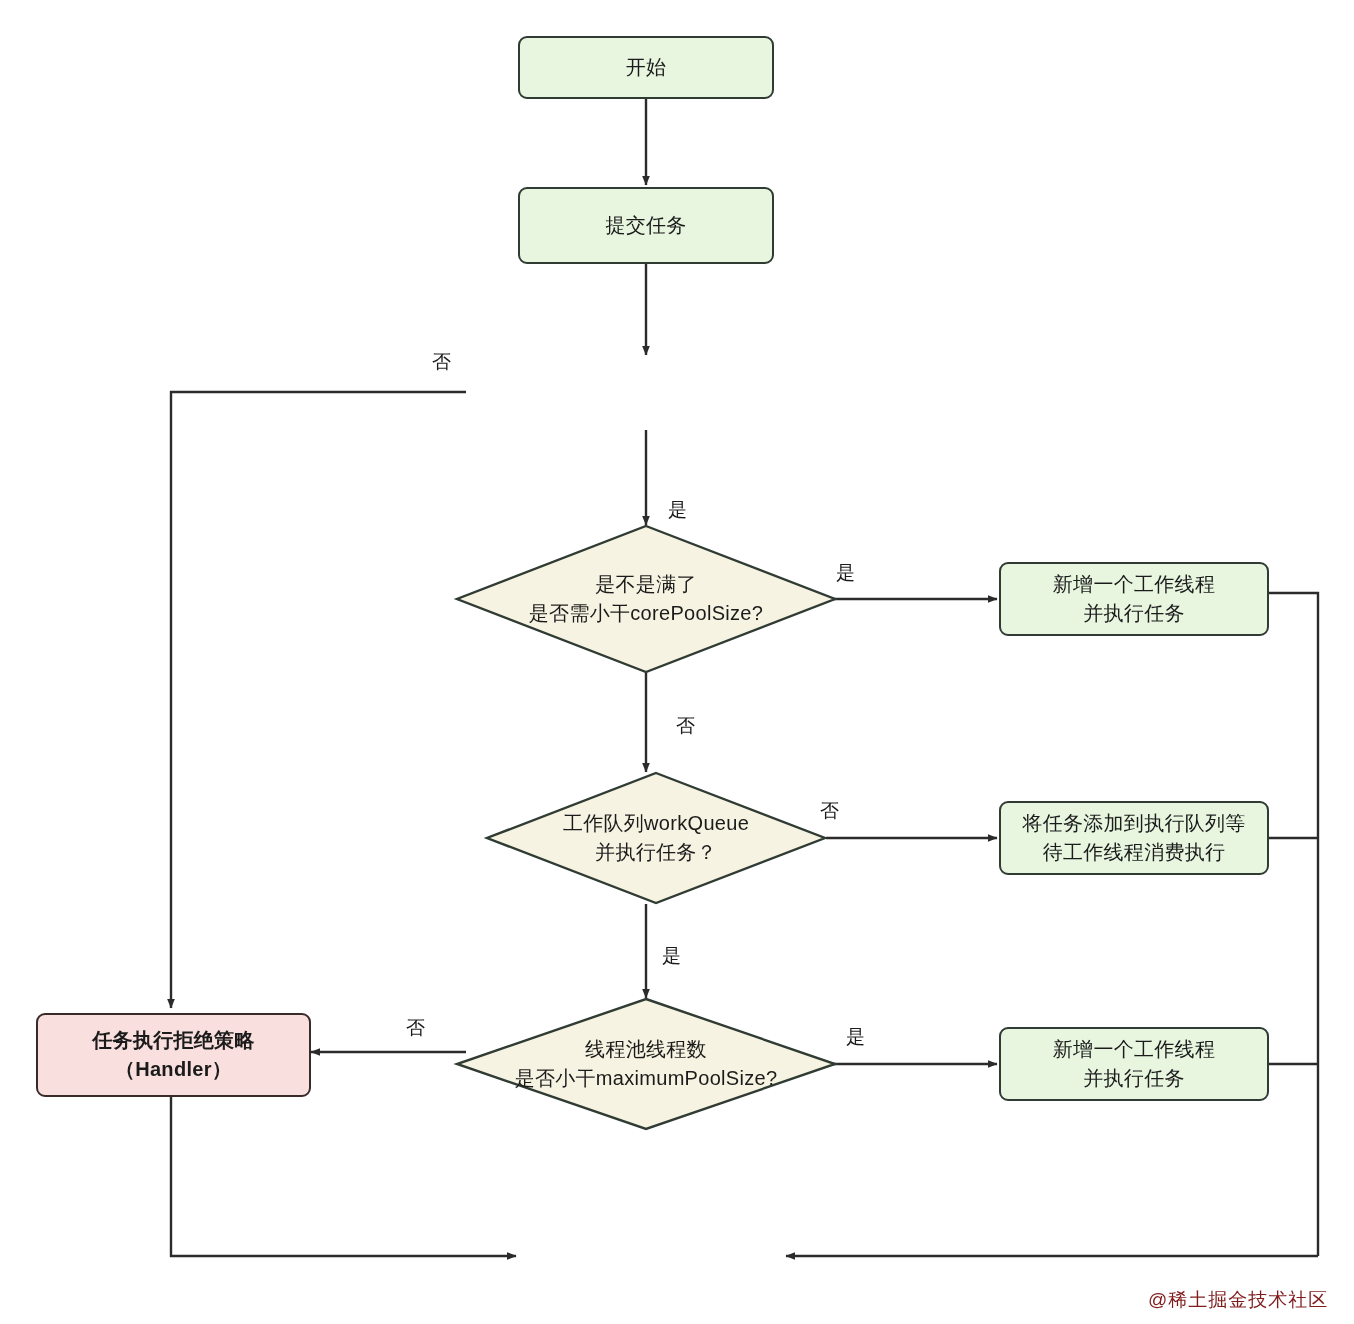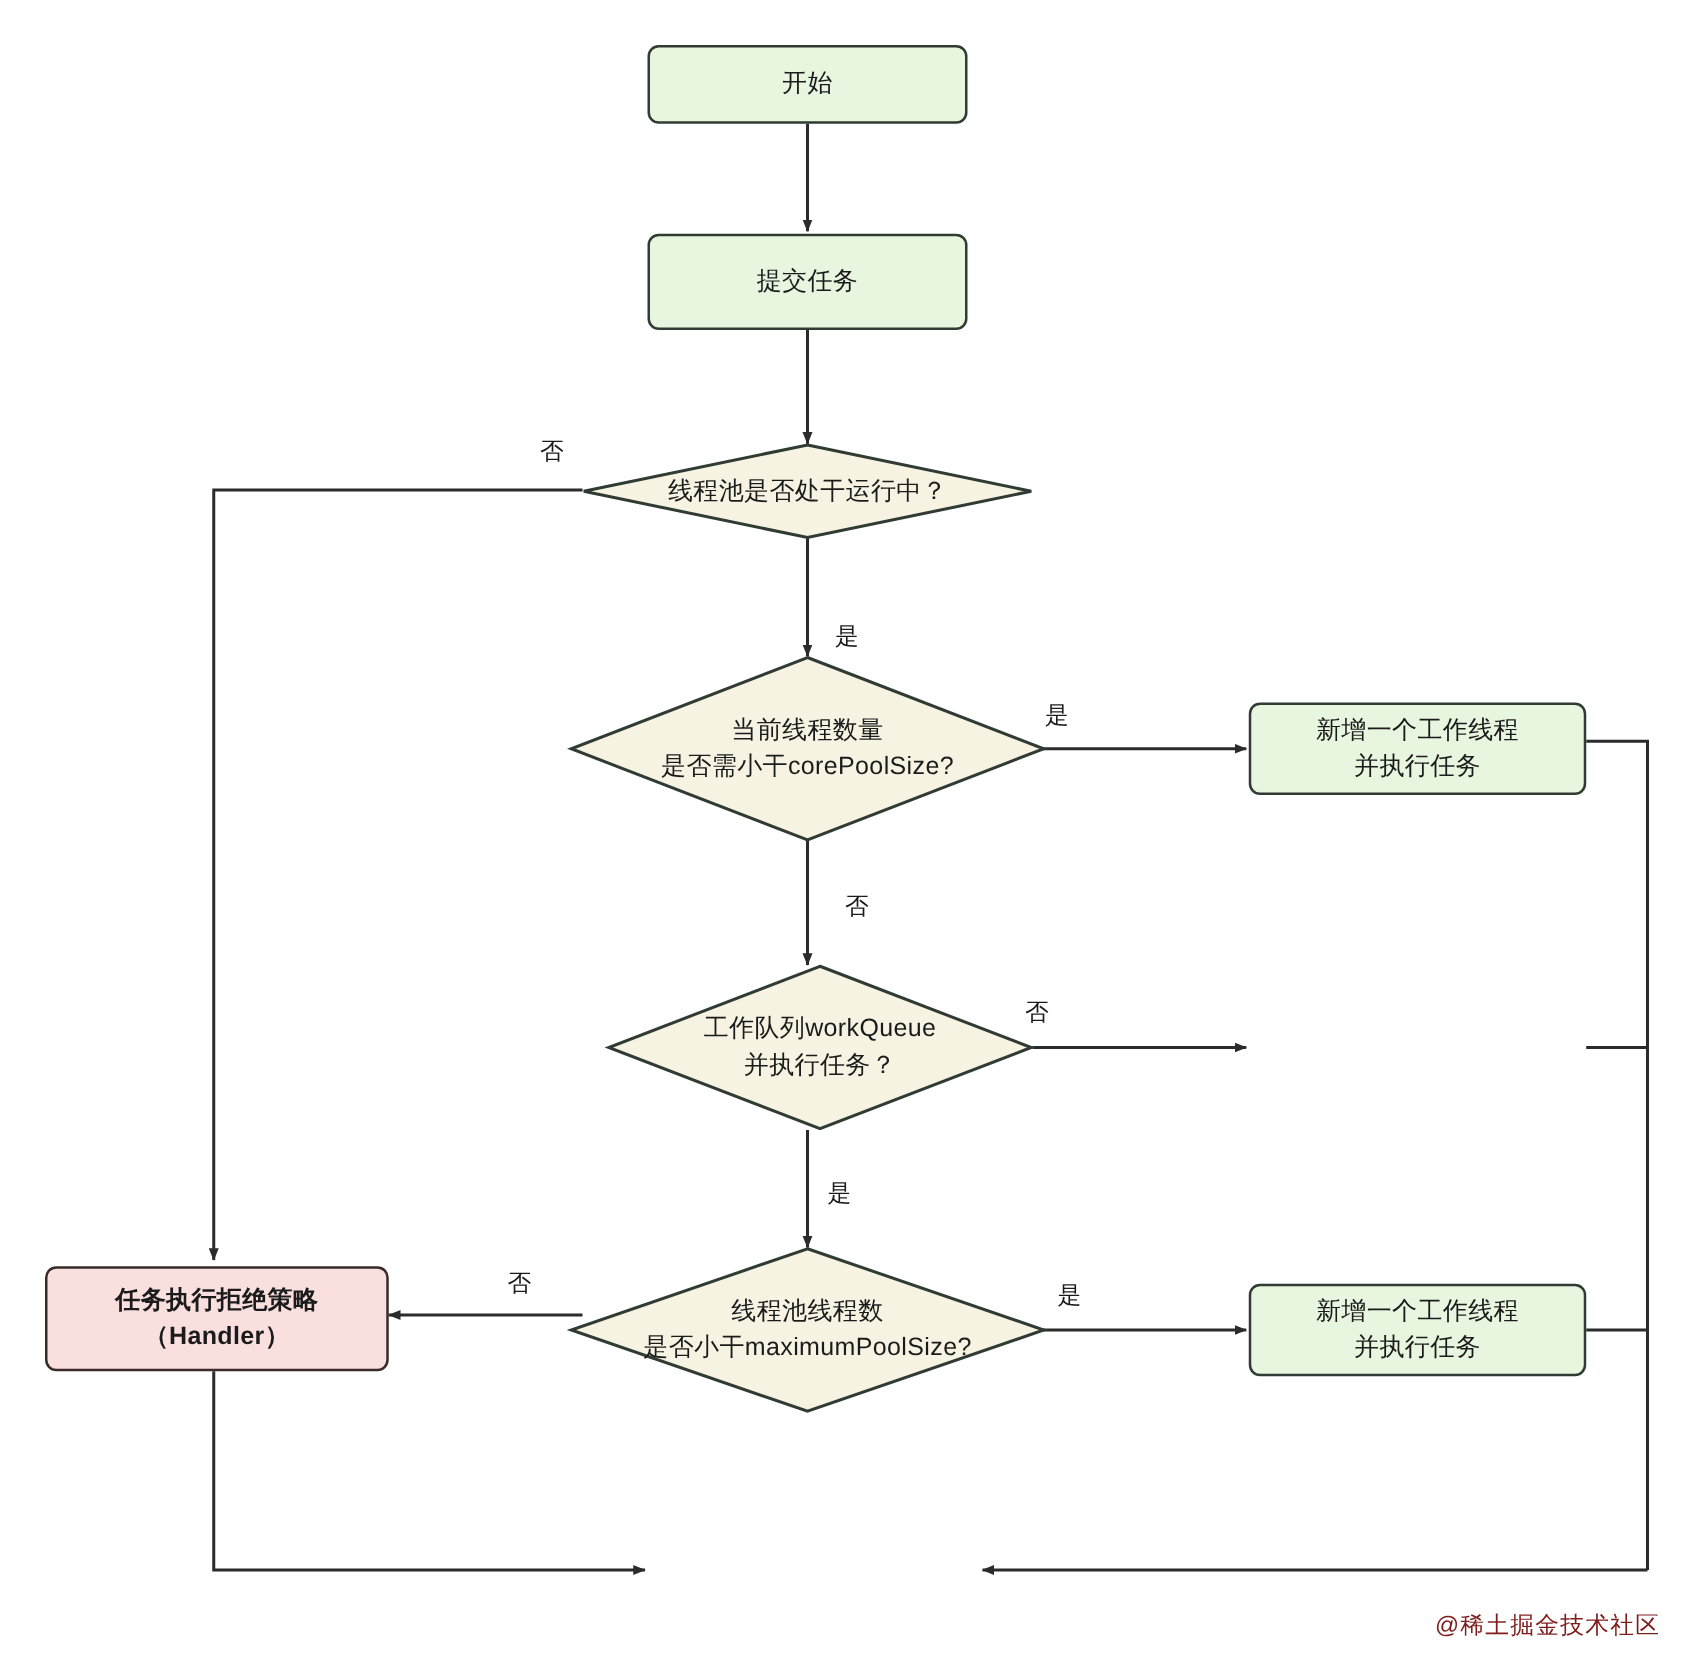--- a/index.html
+++ b/index.html
@@ -137,48 +137,46 @@
   </svg>
 
   <div class="node rect" style="left:518px; top:36px; width:256px; height:63px;">
     <span>开始</span>
   </div>
 
   <div class="node rect" style="left:518px; top:187px; width:256px; height:77px;">
     <span>提交任务</span>
   </div>
 
-  <div class="diamond-wrap" style="left:466px; top:355px; width:360px; height:76px;">
-    <svg width="360" height="76" viewBox="0 0 360 76" preserveAspectRatio="none">
-      <polygon points="180,1 359,38 180,75 1,38" fill="#f7f3e2" stroke="#2f3b33" stroke-width="2.4"></polygon>
-    </svg>
-    <div class="diamond-label">线程池是否处干运行中？</div>
-  </div>
 
   <div class="diamond-wrap" style="left:456px; top:525px; width:380px; height:148px;">
     <svg width="380" height="148" viewBox="0 0 380 148" preserveAspectRatio="none">
       <polygon points="190,1 379,74 190,147 1,74" fill="#f7f3e2" stroke="#2f3b33" stroke-width="2.4"></polygon>
     </svg>
-    <div class="diamond-label">当前线程数量
+    <div class="diamond-label">是不是满了
 是否需小干corePoolSize?</div>
   </div>
 
   <div class="node rect" style="left:999px; top:562px; width:270px; height:74px;">
     <span>新增一个工作线程
 并执行任务</span>
   </div>
 
   <div class="diamond-wrap" style="left:486px; top:772px; width:340px; height:132px;">
     <svg width="340" height="132" viewBox="0 0 340 132" preserveAspectRatio="none">
       <polygon points="170,1 339,66 170,131 1,66" fill="#f7f3e2" stroke="#2f3b33" stroke-width="2.4"></polygon>
     </svg>
     <div class="diamond-label">工作队列workQueue
 并执行任务？</div>
   </div>
 
+  <div class="node rect" style="left:999px; top:801px; width:270px; height:74px;">
+    <span>将任务添加到执行队列等
+待工作线程消费执行</span>
+  </div>
 
   <div class="diamond-wrap" style="left:456px; top:998px; width:380px; height:132px;">
     <svg width="380" height="132" viewBox="0 0 380 132" preserveAspectRatio="none">
       <polygon points="190,1 379,66 190,131 1,66" fill="#f7f3e2" stroke="#2f3b33" stroke-width="2.4"></polygon>
     </svg>
     <div class="diamond-label">线程池线程数
 是否小干maximumPoolSize?</div>
   </div>
 
   <div class="node rect" style="left:999px; top:1027px; width:270px; height:74px;">

